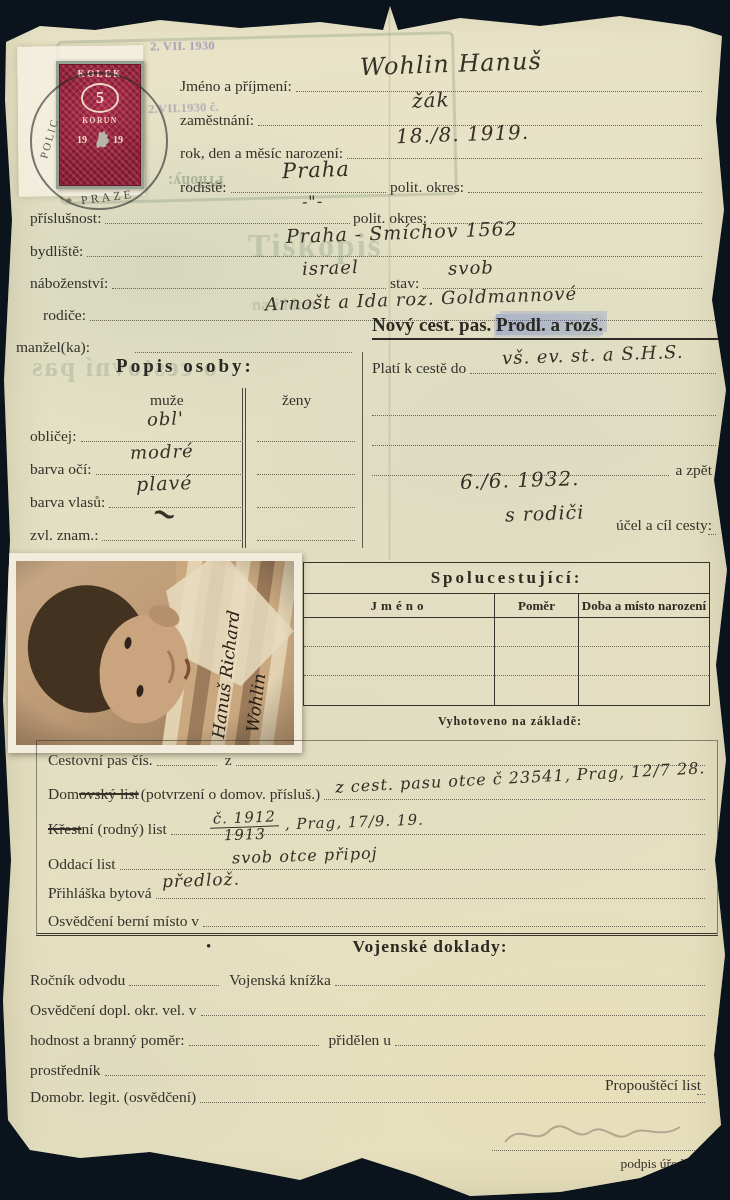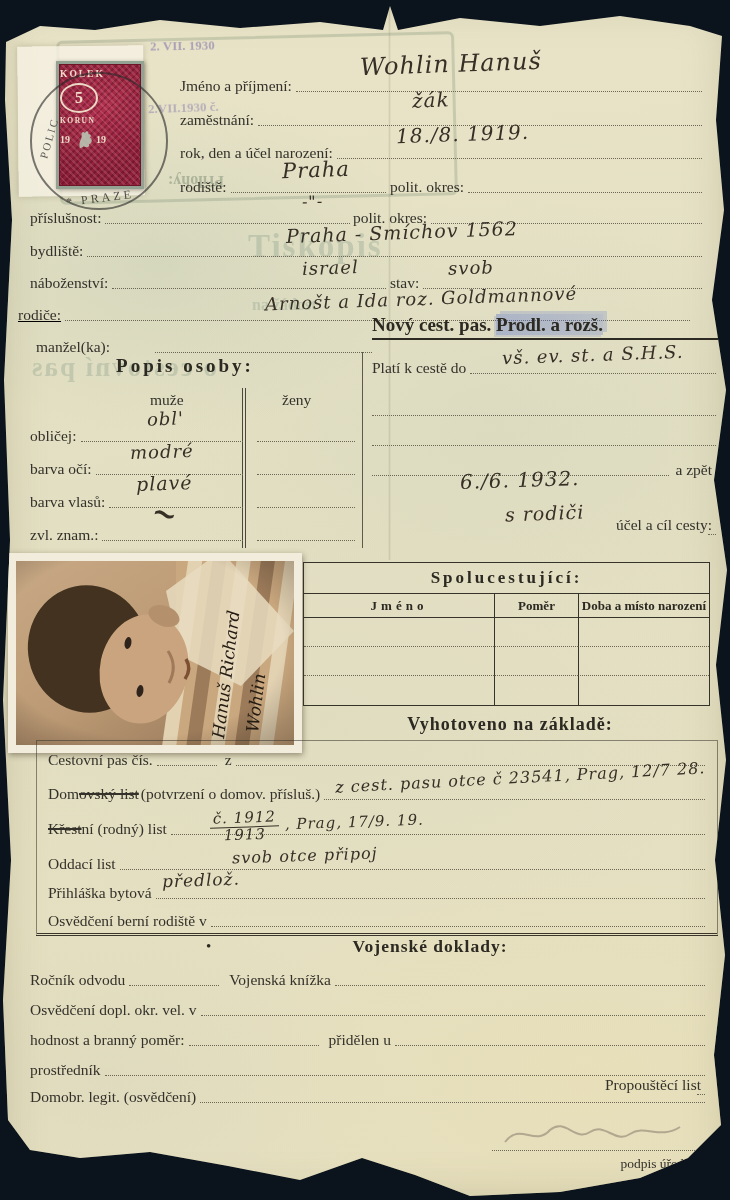--- a/index.html
+++ b/index.html
@@ -36,21 +36,21 @@
   
   #kolek-backing{left:18px;top:46px;width:126px;height:150px;background:rgba(244,240,224,.85);
      transform:rotate(-.6deg);box-shadow:0 0 6px rgba(80,70,40,.25);}
   #kolek{left:56px;top:61px;width:88px;height:128px;background:#93a292;padding:3px;box-sizing:border-box;
      box-shadow:1px 1px 4px rgba(40,30,20,.4);}
   #kolek-inner{width:100%;height:100%;box-sizing:border-box;border:1.5px solid #6e1528;
      background:
        repeating-linear-gradient(45deg, rgba(255,215,205,.14) 0 2px, transparent 2px 5px),
        repeating-linear-gradient(-45deg, rgba(60,5,20,.28) 0 2px, transparent 2px 5px),
        radial-gradient(circle at 50% 35%, #b23050, #8e1f3a 72%);
-     display:flex;flex-direction:column;color:#efdbc8;
+     display:flex;flex-direction:column;align-items:center;color:#efdbc8;
      font-family:"Liberation Serif",serif;}
   #kolek-inner .k-top{font-size:9.5px;font-weight:bold;letter-spacing:2px;margin-top:4px;}
   #kolek-oval{width:34px;height:26px;border:2px solid #ecd9c5;border-radius:50%;
      display:flex;align-items:center;justify-content:center;font-size:16px;font-weight:bold;margin-top:4px;}
   #kolek-inner .k-kor{font-size:7.5px;letter-spacing:1.5px;margin-top:3px;font-weight:bold;}
   #kolek-years{display:flex;align-items:center;gap:3px;margin-top:2px;font-size:10px;font-weight:bold;}
   #postmark{left:30px;top:72px;width:134px;height:134px;border:2.5px solid rgba(42,42,40,.62);
      border-radius:50%;}
   #postmark .pm-left{position:absolute;left:-4px;top:58px;transform:rotate(-74deg);
      font-size:11px;letter-spacing:2px;color:rgba(35,35,33,.75);}
@@ -136,21 +136,21 @@
 
   <div class="frow" style="left:180px;top:74px;width:522px;">
     <span class="lbl">Jméno a příjmení:</span>
       <span class="dots"></span>
   </div>
   <div class="frow" style="left:180px;top:108px;width:522px;">
     <span class="lbl">zaměstnání:</span>
       <span class="dots"></span>
   </div>
   <div class="frow" style="left:180px;top:141px;width:522px;">
-    <span class="lbl">rok, den a účel narození:</span>
+    <span class="lbl">rok, den a měsíc narození:</span>
       <span class="dots"></span>
   </div>
   <div class="frow" style="left:180px;top:175px;width:206px;">
     <span class="lbl">rodiště:</span>
       <span class="dots"></span>
   </div>
   <div class="frow" style="left:390px;top:175px;width:312px;">
     <span class="lbl">polit. okres:</span>
       <span class="dots"></span>
   </div>
@@ -167,25 +167,25 @@
       <span class="dots"></span>
   </div>
   <div class="frow" style="left:30px;top:271px;width:356px;">
     <span class="lbl">náboženství:</span>
       <span class="dots"></span>
   </div>
   <div class="frow" style="left:390px;top:271px;width:312px;">
     <span class="lbl">stav:</span>
       <span class="dots"></span>
   </div>
-  <div class="frow" style="left:18px;top:303px;width:672px;text-decoration:underline;">
+  <div class="frow" style="left:43px;top:303px;width:672px;">
     <span class="lbl">rodiče:</span>
       <span class="dots"></span>
   </div>
-  <div class="frow" style="left:36px;top:335px;width:336px;gap:41px;">
+  <div class="frow" style="left:16px;top:335px;width:336px;gap:41px;">
     <span class="lbl">manžel(ka):</span>
       <span class="dots"></span>
   </div>
 
   <div class="hw" style="left:360px;top:50px;font-size:24px;">Wohlin Hanuš</div>
   <div class="hw" style="left:412px;top:88px;font-size:20px;">žák</div>
   <div class="hw" style="left:396px;top:122px;font-size:20px;">18./8. 1919.</div>
   <div class="hw" style="left:282px;top:158px;font-size:21px;">Praha</div>
   <div class="hw" style="left:302px;top:192px;font-size:16px;">-"-</div>
   <div class="hw" style="left:286px;top:221px;font-size:19px;">Praha - Smíchov 1562</div>
@@ -308,21 +308,21 @@
       <div class="sp-cell sp-c2"></div>
       <div class="sp-cell sp-c3"></div>
     </div>
     <div class="sp-row sp-body-row">
       <div class="sp-cell sp-c1"></div>
       <div class="sp-cell sp-c2"></div>
       <div class="sp-cell sp-c3"></div>
     </div>
   </div>
 
-  <div class="sec-title abs" style="left:330px;top:714px;width:360px;font-size:18px;">Vyhotoveno na základě:</div>
+  <div class="sec-title abs" style="left:330px;top:714px;width:360px;font-size:12px;">Vyhotoveno na základě:</div>
   <div id="basis-box" class="abs"></div>
 
   <div class="frow" style="left:48px;top:748px;width:657px;">
     <span class="lbl">Cestovní pas čís.</span>
     <span class="dotseg" style="width:60px;"></span>
     <span class="lbl" style="padding-left:8px;">z</span>
     <span class="dots"></span>
   </div>
 
   <div class="frow" style="left:48px;top:782px;width:657px;">
@@ -352,21 +352,21 @@
   </div>
   <div class="hw" style="left:232px;top:846px;font-size:16px;">svob otce připoj</div>
 
   <div class="frow" style="left:48px;top:881px;width:657px;">
     <span class="lbl">Přihláška bytová</span>
       <span class="dots"></span>
   </div>
   <div class="hw" style="left:162px;top:870px;font-size:17px;">předlož.</div>
 
   <div class="frow" style="left:48px;top:909px;width:657px;">
-    <span class="lbl">Osvědčení berní rodiště v</span>
+    <span class="lbl">Osvědčení berní místo v</span>
       <span class="dots"></span>
   </div>
 
   <div id="bullet" class="abs">•</div>
   <div class="sec-title abs" style="left:280px;top:936px;width:300px;">Vojenské doklady:</div>
 
   <div class="frow" style="left:30px;top:968px;width:675px;">
     <span class="lbl">Ročník odvodu</span>
     <span class="dotseg" style="width:90px;"></span>
     <span class="lbl" style="padding-left:10px;">Vojenská knížka</span>

